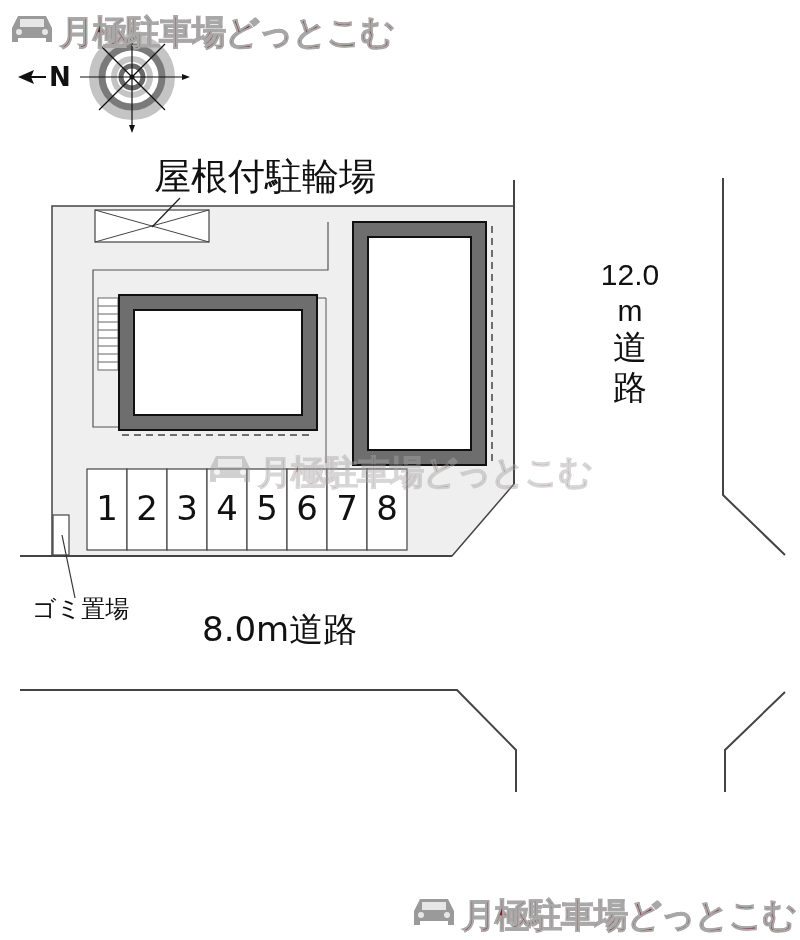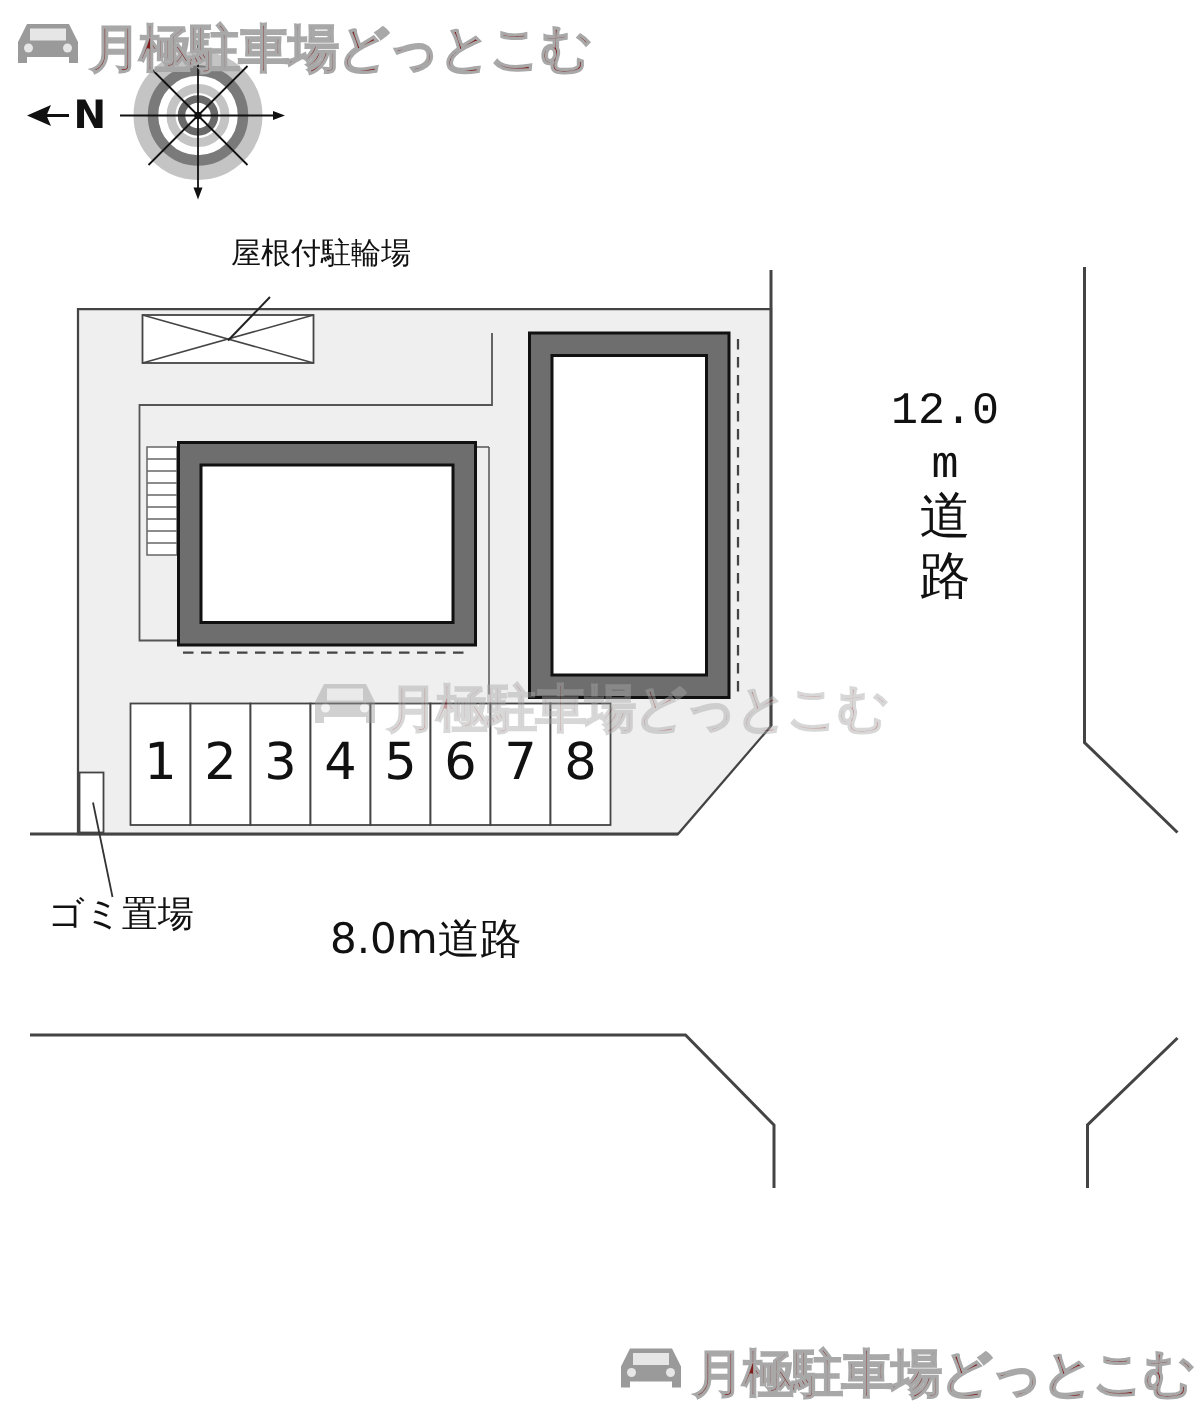--- a/index.html
+++ b/index.html
@@ -100,25 +100,25 @@
 
 <div class="stall-num" style="left:87px; top:491px; width:40px;">1</div>
 <div class="stall-num" style="left:127px; top:491px; width:40px;">2</div>
 <div class="stall-num" style="left:167px; top:491px; width:40px;">3</div>
 <div class="stall-num" style="left:207px; top:491px; width:40px;">4</div>
 <div class="stall-num" style="left:247px; top:491px; width:40px;">5</div>
 <div class="stall-num" style="left:287px; top:491px; width:40px;">6</div>
 <div class="stall-num" style="left:327px; top:491px; width:40px;">7</div>
 <div class="stall-num" style="left:367px; top:491px; width:40px;">8</div>
 
-<div class="lbl" style="left:154px; top:158px; font-size:20px;">屋根付駐輪場</div>
+<div class="lbl" style="left:154px; top:158px; font-size:37px;">屋根付駐輪場</div>
 <div class="lbl" style="left:32px; top:597px; font-size:24px;">ゴミ置場</div>
-<div class="lbl" style="left:220px; top:612px; font-size:28px;">8.0m道路</div>
+<div class="lbl" style="left:202px; top:612px; font-size:34px;">8.0m道路</div>
 
-<div style="position:absolute; left:590px; top:255px; width:80px; text-align:center; color:#111; font-family:Liberation Mono, monospace;">
+<div style="position:absolute; left:590px; top:255px; width:80px; text-align:center; color:#111; font-family:Liberation Sans, sans-serif;">
   <div style="font-size:30px; line-height:40px;">12.0</div>
   <div style="font-size:30px; line-height:32px;">m</div>
   <div style="font-size:34px; line-height:40px;">道</div>
   <div style="font-size:34px; line-height:40px;">路</div>
 </div>
 
 <div class="wm" style="left:10px; top:10px; font-size:34px;">
   <span class="car">
     <svg width="44" height="34" viewBox="0 0 44 34">
         <path d="M8 4 H36 L42 16 V30 H36 V26 H8 V30 H2 V16 Z" fill="#9a9a9a"></path>

